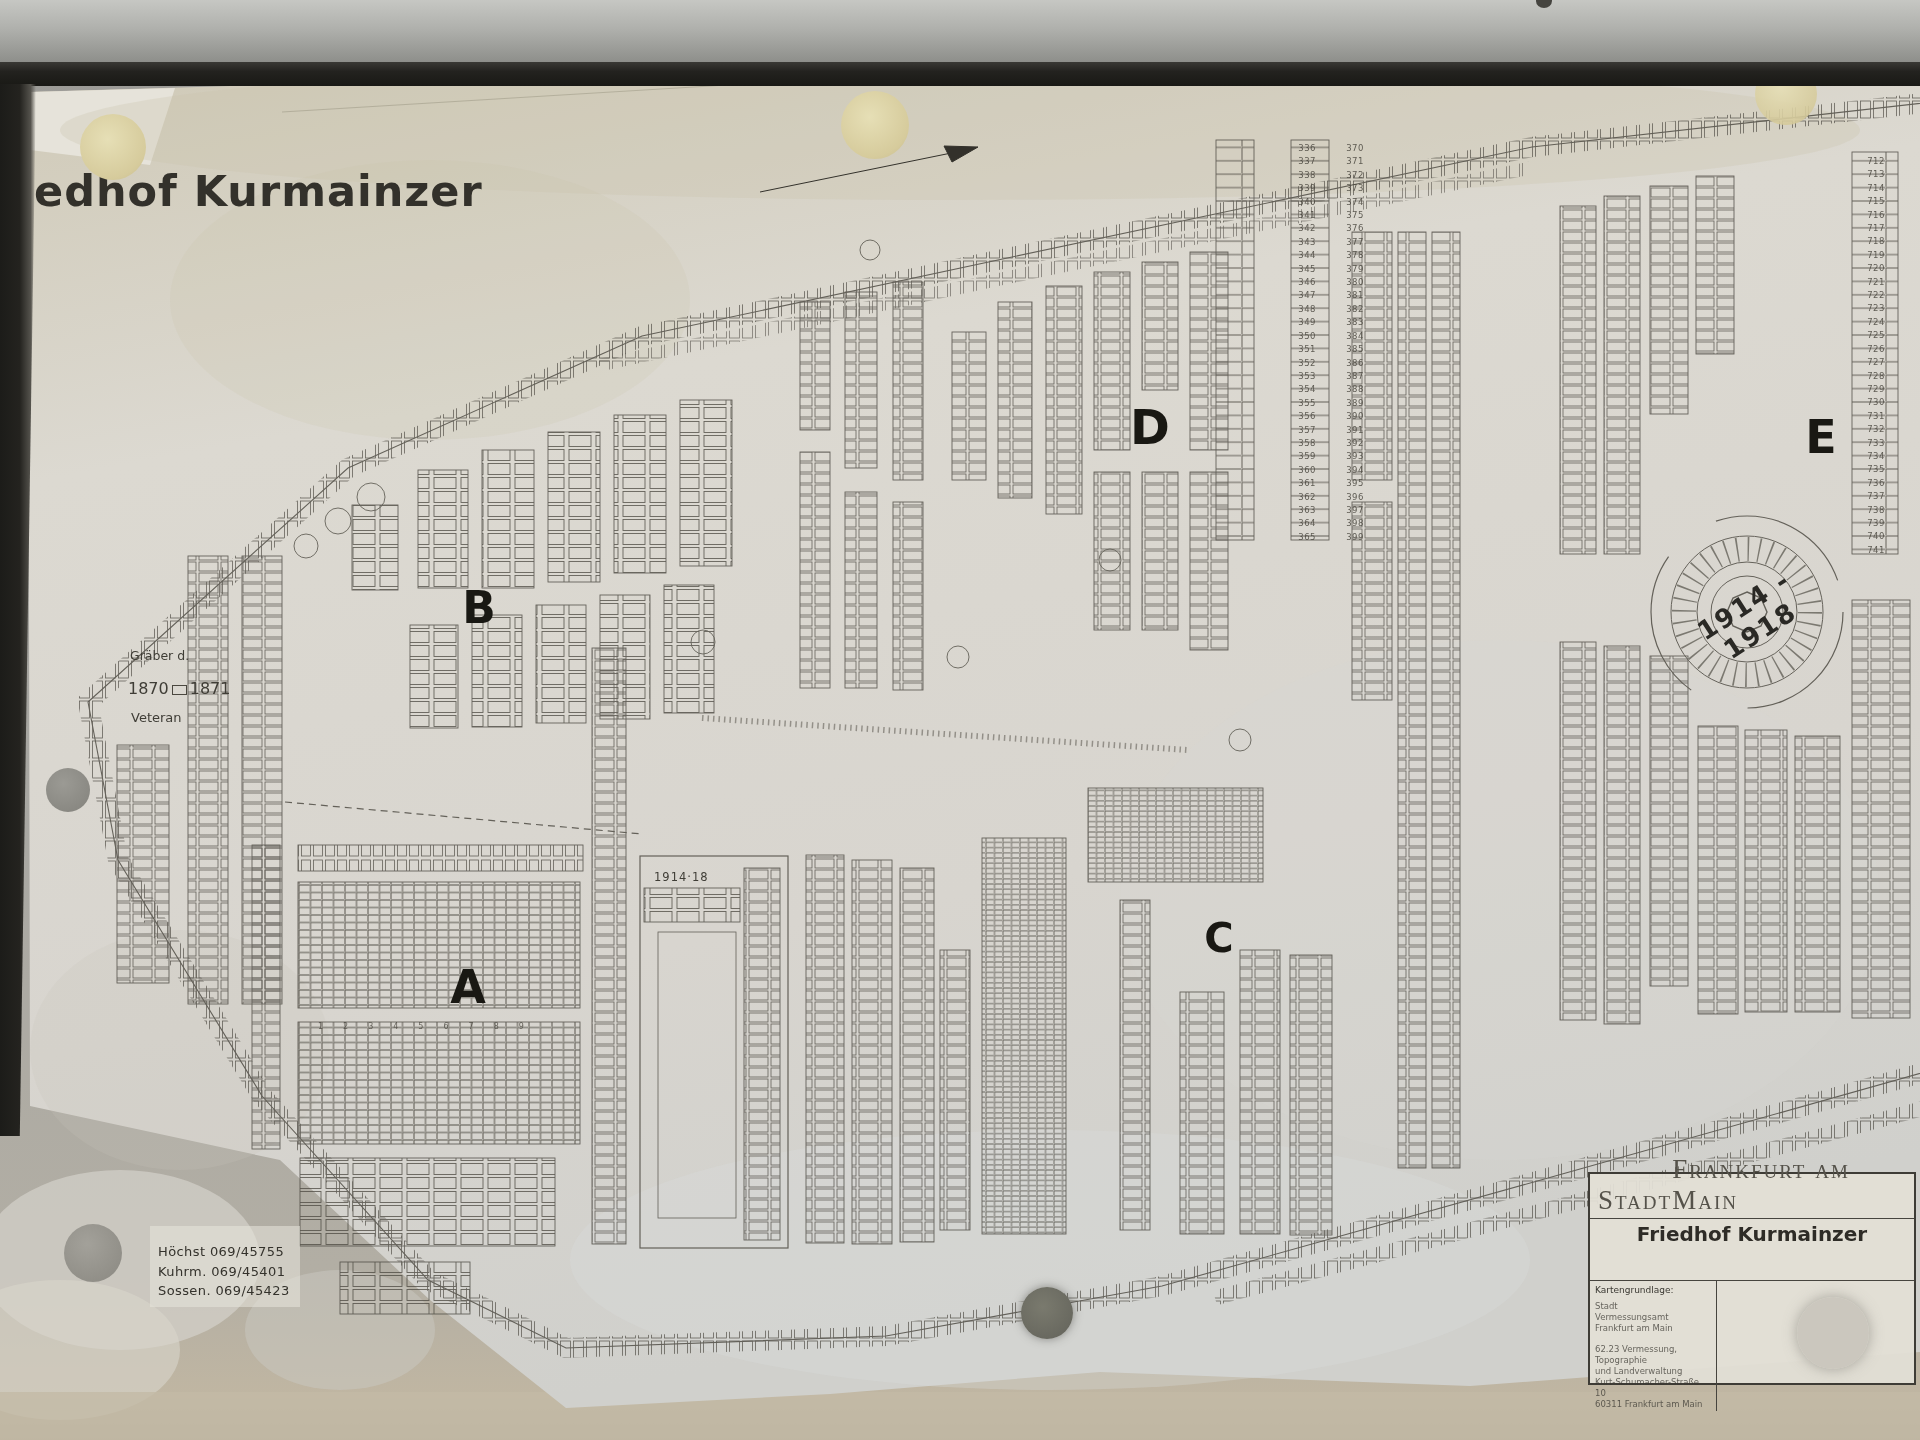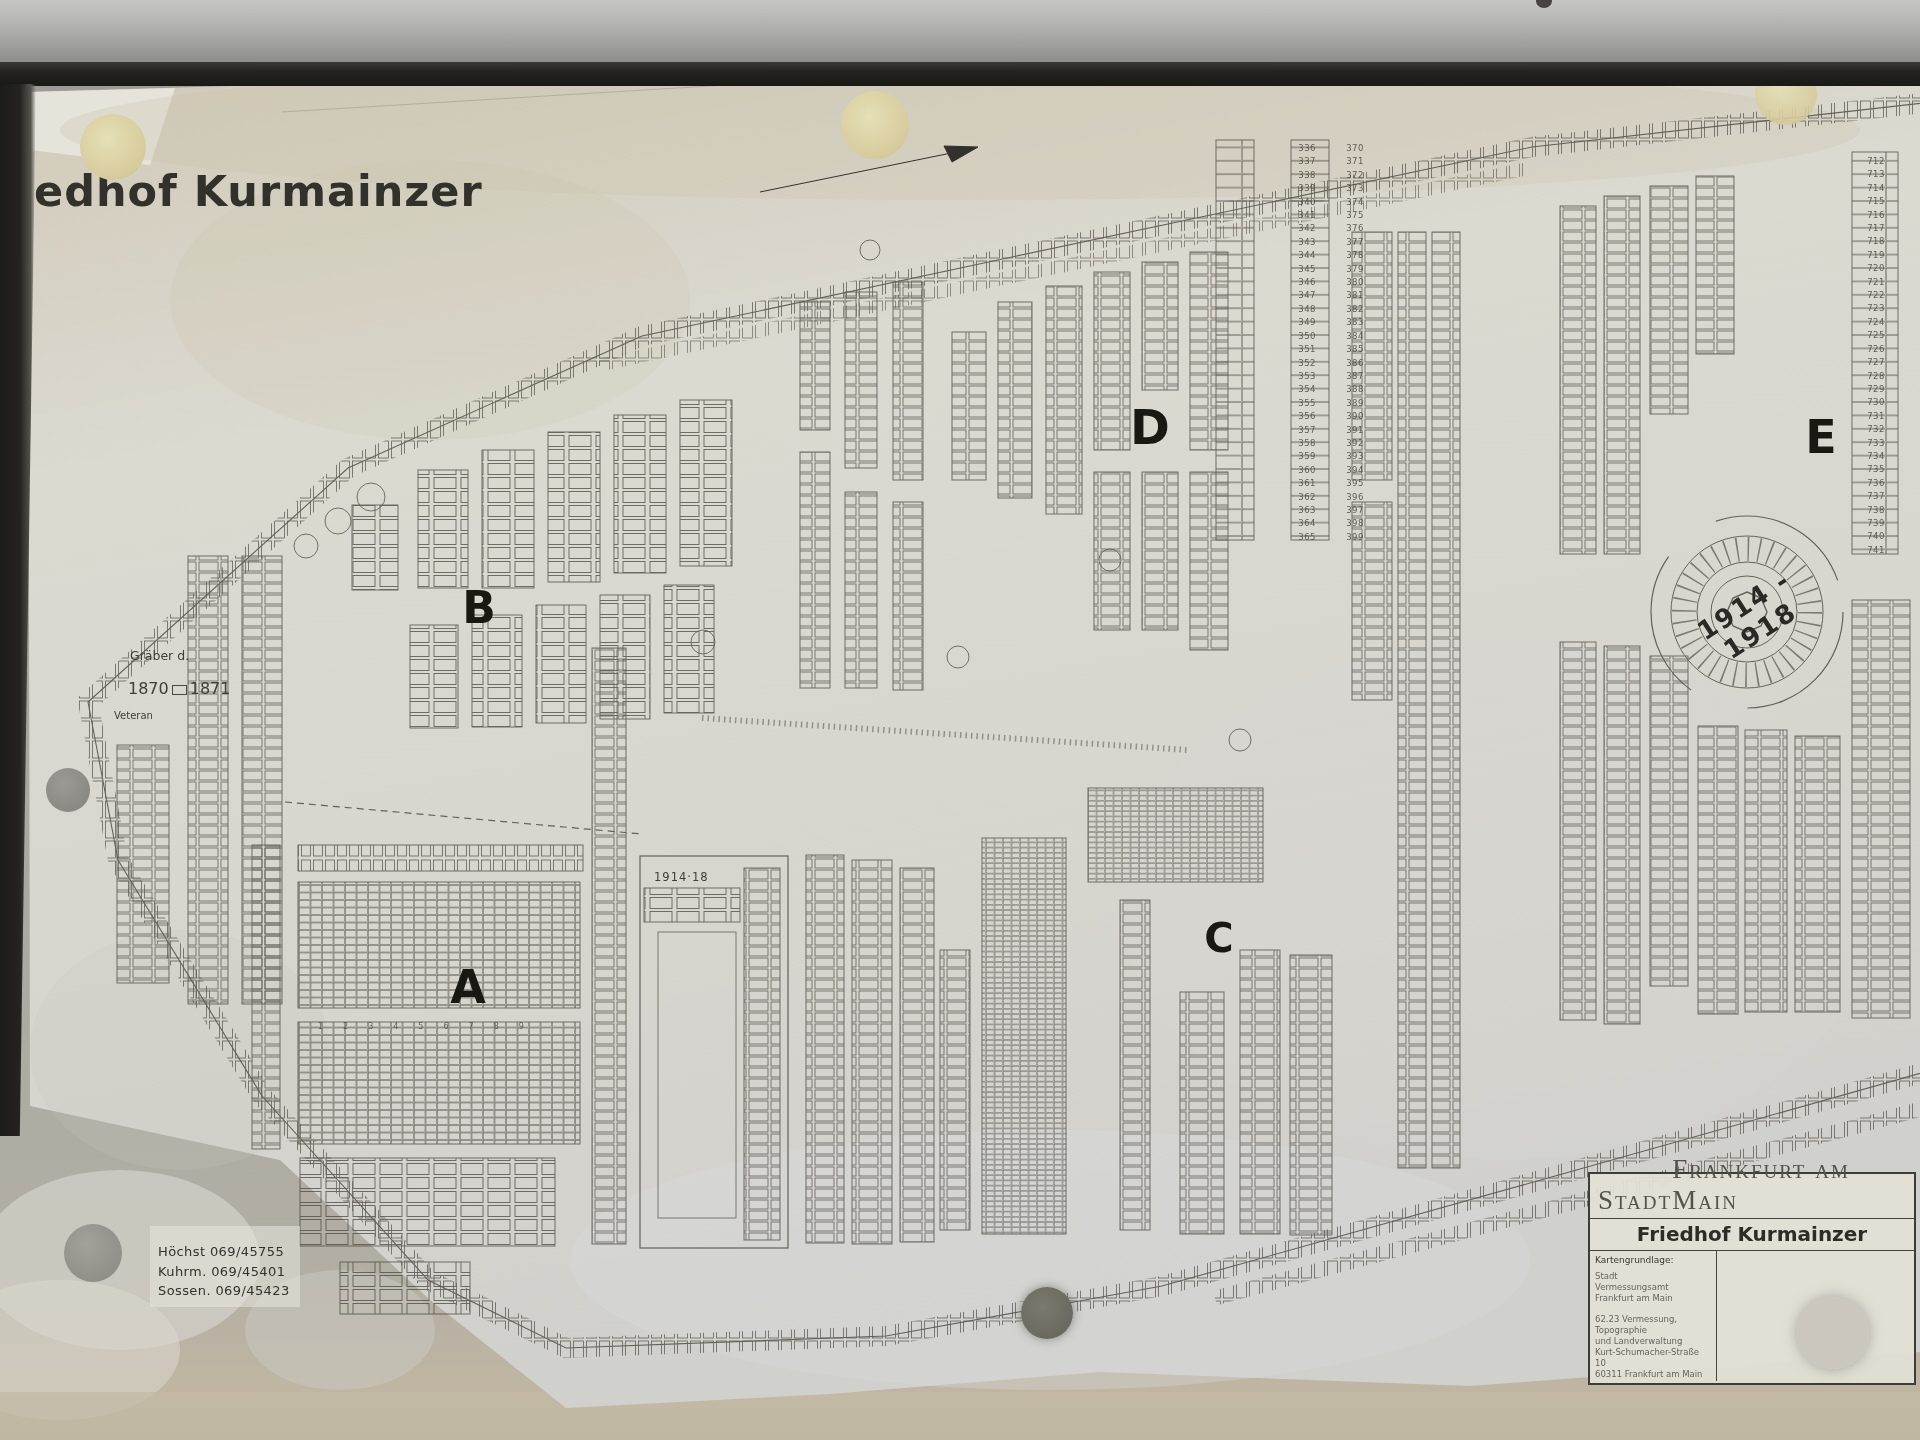--- a/index.html
+++ b/index.html
@@ -32,21 +32,21 @@
   .phones{left:150px;top:1226px;padding:16px 10px 6px 8px;background:rgba(232,229,220,.55);
           font-size:13px;line-height:19.5px;color:#34322c;letter-spacing:.4px;z-index:3;white-space:pre-line;}
   .yearbox{display:inline-block;width:13px;height:8px;border:1px solid #4a473f;margin:0 3px;vertical-align:middle;}
   
   .legend{left:1588px;top:1172px;width:324px;height:209px;border:2px solid #3e3c36;
           background:rgba(226,223,214,.94);z-index:3;color:#3a3832;}
   .lg-r1{display:flex;justify-content:space-between;align-items:flex-end;padding:6px 12px 2px 8px;height:36px;
          font-family:"Liberation Serif",serif;font-variant:small-caps;font-size:27px;letter-spacing:2px;color:#55524a;}
   .lg-r2{border-top:1.5px solid #46443e;text-align:center;font-size:20px;font-weight:700;color:#2e2c27;
          padding:3px 0 4px;}
-  .lg-r3{border-top:1.5px solid #46443e;display:flex;height:130px;}
+  .lg-r3{border-top:1.5px solid #46443e;display:flex;height:130px;margin-top:30px;}
   .lg-left{width:116px;border-right:1.5px solid #46443e;padding:4px 5px;font-size:9px;}
   .lg-left .sub{font-size:8.5px;opacity:.75;margin-top:6px;line-height:11px;}
   .lg-right{flex:1;padding:6px 10px;}
   .lg-plan{font-size:15px;font-weight:700;color:#2e2c27;}
   .lg-line{font-size:10.5px;margin-top:8px;}
   .lg-admin{font-size:9.5px;margin-top:14px;opacity:.85;line-height:12px;}
   
   .pad{border-radius:50%;z-index:5;}
   .pad-cream{background:radial-gradient(circle at 42% 38%,#e6dfb6,#d6cb9c 70%,#c4b88c);}
   .magnet{border-radius:50%;z-index:5;}
@@ -245,21 +245,21 @@
   <div class="abs letter" style="left:1821px;top:437px;font-size:46px;">E</div>
 
   <div class="abs memorial">1914 - 1918</div>
 
   <div class="abs small-label" style="left:654px;top:870px;font-size:11.5px;letter-spacing:1px;">1914·18</div>
 
   <div class="abs small-label" style="left:130px;top:648px;font-size:12.5px;">Gräber d.</div>
   <div class="abs small-label" style="left:128px;top:679px;font-size:16px;">
     <span>1870</span><span class="yearbox"></span><span>1871</span>
   </div>
-  <div class="abs small-label" style="left:114px;top:710px;font-size:10px;">Veteran</div>
+  <div class="abs small-label" style="left:131px;top:710px;font-size:13px;">Veteran</div>
 
   <div class="abs rownums" style="left:318px;top:1004px;margin-top:18px;">123456789</div>
 
   <div class="abs numcol" style="left:1282px;top:142px;text-align:right;">336
 337
 338
 339
 340
 341
 342

